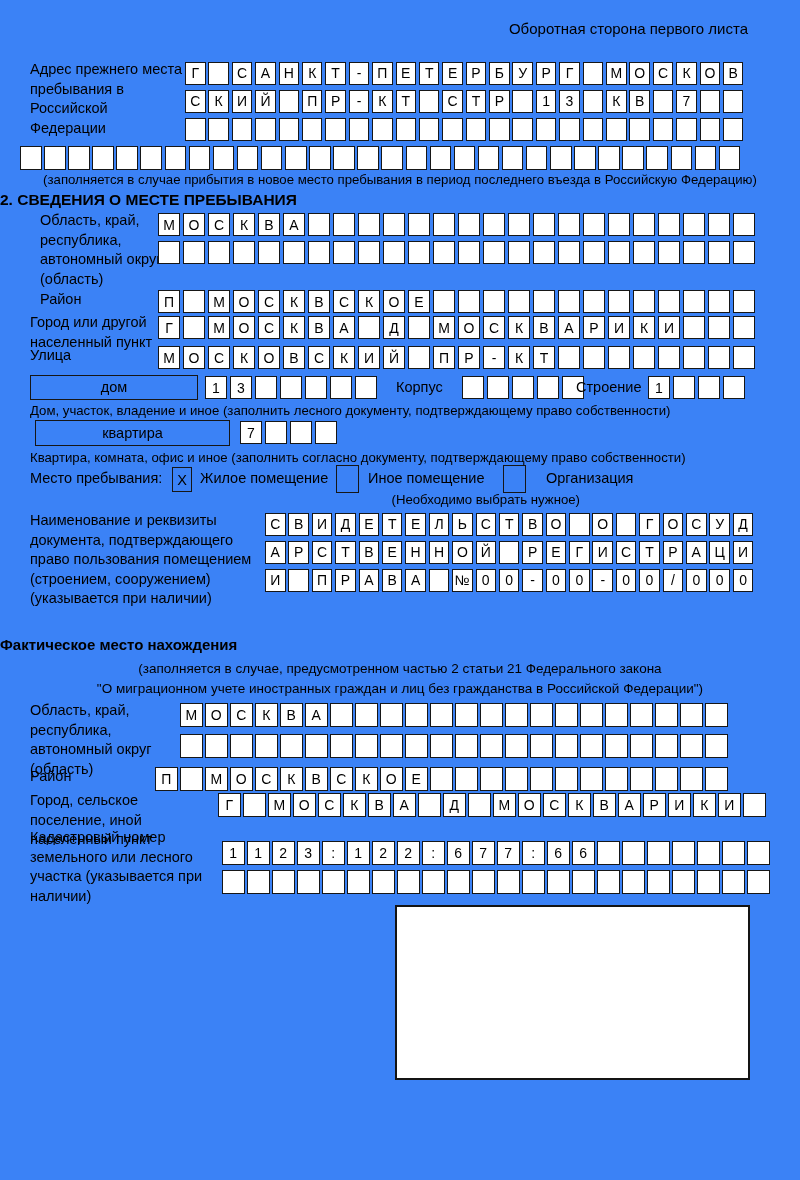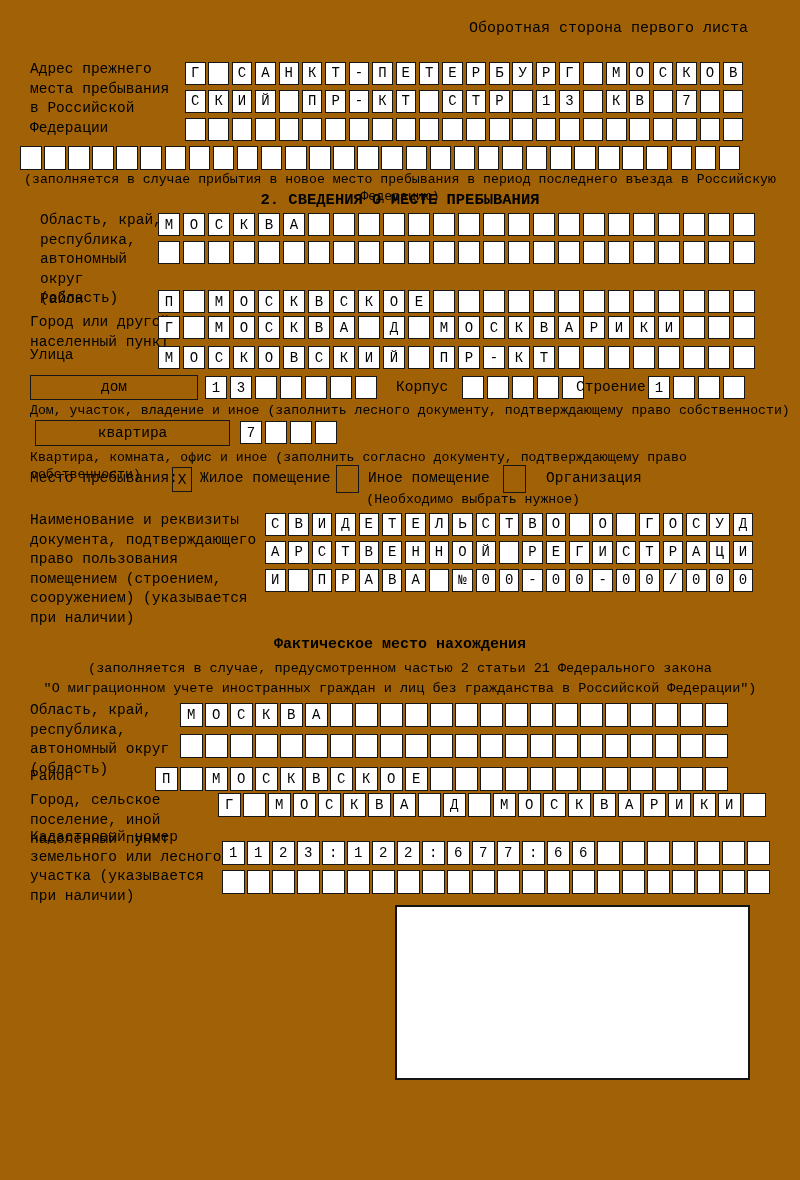--- a/index.html
+++ b/index.html
@@ -1,21 +1,21 @@
 <!DOCTYPE html>
 <html><head>
 <meta charset="utf-8">
 <style>
   html,body{margin:0;padding:0;background:#fff;}
-  .page{position:relative;width:800px;height:1180px;background:#a16207;overflow:hidden;
-        font-family:Liberation Mono, monospace;color:#000;}
+  .page{position:relative;width:800px;height:1180px;background:#3b82f6;overflow:hidden;
+        font-family:Liberation Sans, sans-serif;color:#000;}
   .abs{position:absolute;}
   .lbl{font-size:14.5px;line-height:19.5px;}
   .cap{font-size:13.2px;line-height:17px;}
-  .ttl{font-weight:bold;font-size:15.5px;width:800px;text-align:center;}
+  .ttl{font-weight:bold;font-size:15.5px;width:800px;}
   .ctr{width:800px;text-align:center;}
   .cells{display:flex;}
   .cell{box-sizing:border-box;border:1.6px solid #161616;display:flex;align-items:center;
         justify-content:center;font-size:14px;flex-shrink:0;background:#fff;}
   .c1 .cell{width:20.5px;height:22.5px;margin-right:2.9px;}
   .c30 .cell{width:21.5px;height:23.5px;margin-right:2.6px;}
   .c2 .cell{width:22px;height:23px;margin-right:3px;}
   .cf .cell{width:22.5px;height:24px;margin-right:2.5px;}
   .namedbox{box-sizing:border-box;border:1.6px solid #161616;text-align:center;font-size:14.5px;}
   .cb{box-sizing:border-box;border:1.6px solid #161616;display:flex;align-items:center;

